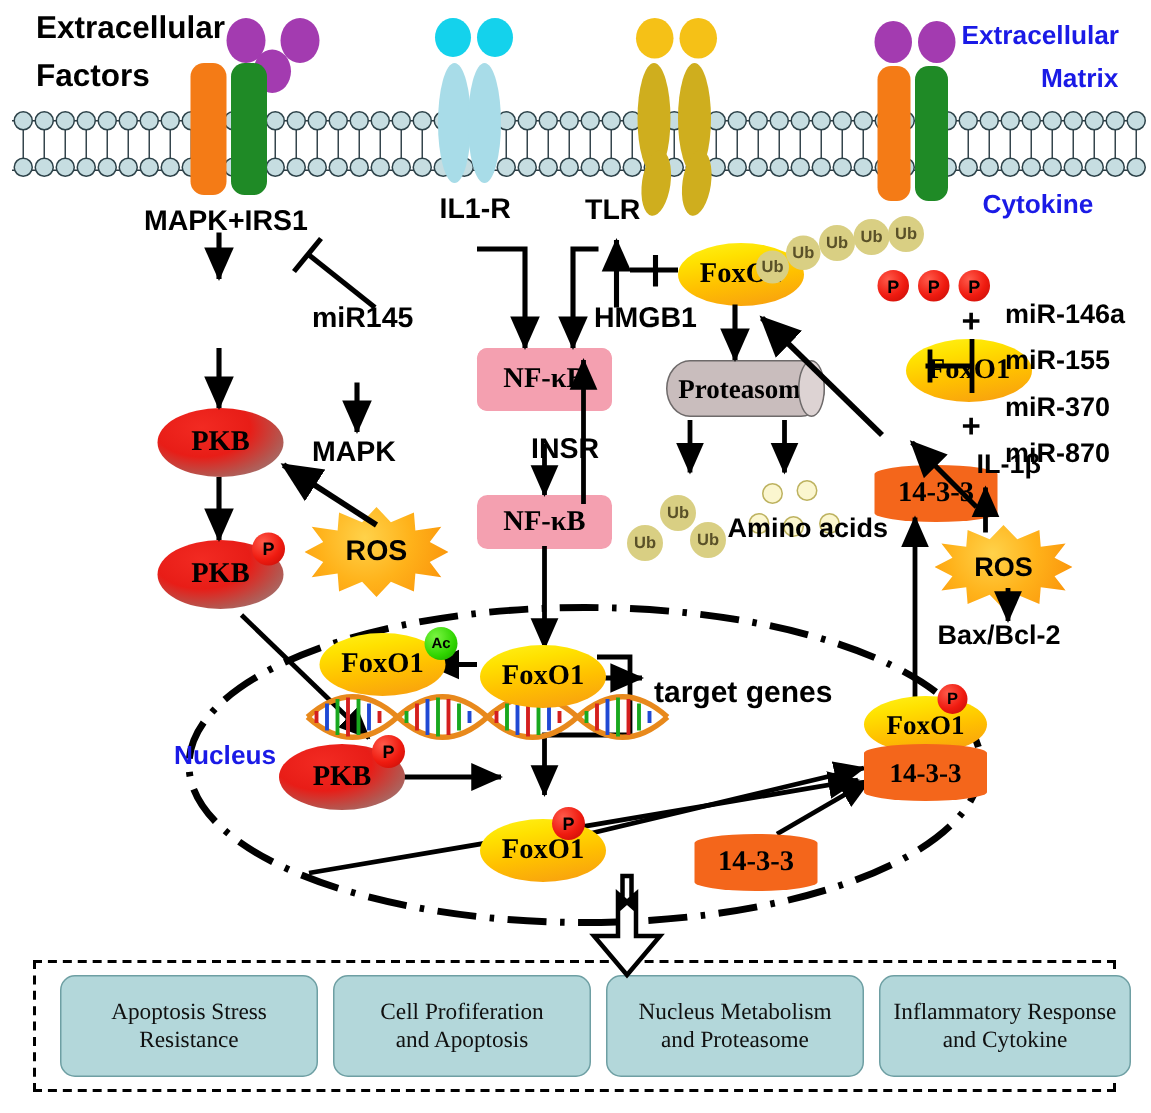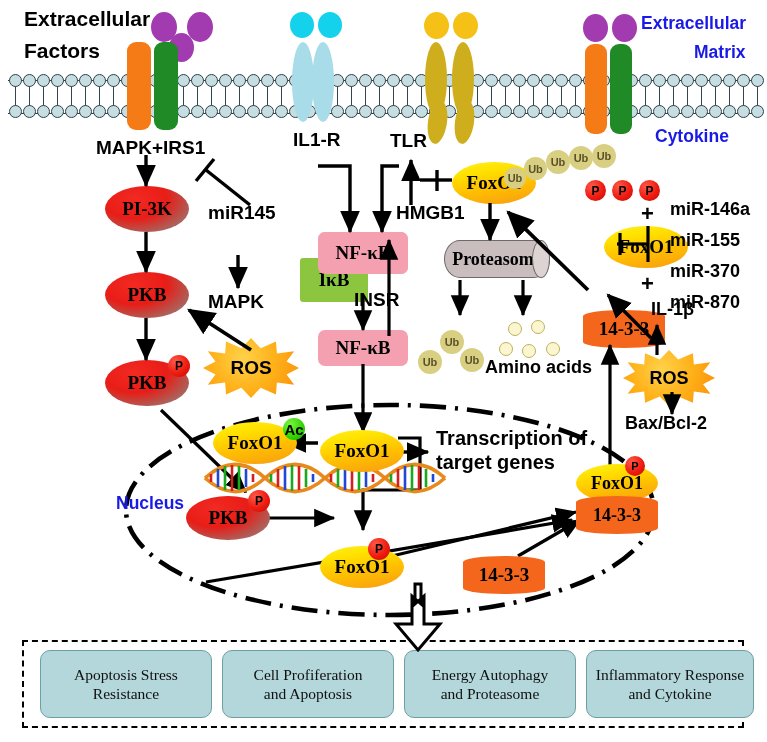--- a/index.html
+++ b/index.html
@@ -371,34 +371,32 @@
   </div>
 
   <div class="lbl" style="left:24px;top:8px;font-size:21px;">Extracellular</div>
   <div class="lbl" style="left:24px;top:40px;font-size:21px;">Factors</div>
 
   <div class="lbl lbl-blue" style="left:641px;top:14px;font-size:17.5px;">Extracellular</div>
   <div class="lbl lbl-blue" style="left:694px;top:43px;font-size:17.5px;">Matrix</div>
   <div class="lbl lbl-blue" style="left:655px;top:127px;font-size:17.5px;">Cytokine</div>
   <div class="lbl lbl-blue" style="left:116px;top:494px;font-size:17.5px;z-index:5;">Nucleus</div>
 
-  <div class="oval oval-red" style="left:105px;top:186px;width:84px;height:46px;font-size:19px;">PI-3K</div>
 
   <div class="oval oval-red" style="left:105px;top:272px;width:84px;height:46px;font-size:19px;">PKB</div>
 
   <div class="oval oval-red" style="left:105px;top:360px;width:84px;height:46px;font-size:19px;">PKB</div>
   <div class="badge badge-p" style="left:168px;top:355px;width:22px;height:22px;font-size:12px;">P</div>
 
   <div class="lbl" style="left:208px;top:203px;font-size:19px;">miR145</div>
   <div class="lbl" style="left:208px;top:292px;font-size:19px;">MAPK</div>
 
   <div class="star" style="left:203px;top:338px;width:96px;height:60px;font-size:19px;">ROS</div>
 
   <div class="rbox" style="left:318px;top:232px;width:90px;height:42px;background:#f4a0b0;font-size:19px;">NF-κB</div>
-  <div class="rbox" style="left:300px;top:258px;width:68px;height:44px;background:#8cc63f;border-radius:3px;font-size:19px;">IκB</div>
   <div class="rbox" style="left:318px;top:232px;width:90px;height:42px;background:#f4a0b0;font-size:19px;">NF-κB</div>
 
   <div class="rbox" style="left:318px;top:330px;width:90px;height:36px;background:#f4a0b0;font-size:19px;">NF-κB</div>
 
   <div class="lbl" style="left:396px;top:203px;font-size:19px;">HMGB1</div>
   <div class="lbl" style="left:354px;top:290px;font-size:19px;">INSR</div>
 
   <div class="oval oval-fox" style="left:452px;top:162px;width:84px;height:42px;font-size:19px;">FoxO1</div>
   <div id="ubchain">
       <div class="ubc" style="left: 504px; top: 167px; width: 22px; height: 22px; font-size: 11px;">Ub</div>
@@ -418,21 +416,21 @@
       <div class="ubc" style="left: 418px; top: 350px; width: 24px; height: 24px; font-size: 11px;">Ub</div>
       <div class="ubc" style="left: 460px; top: 348px; width: 24px; height: 24px; font-size: 11px;">Ub</div>
     </div>
   <div id="aagroup">
       <div class="aac" style="left: 508px; top: 322px; width: 14px; height: 14px;"></div>
       <div class="aac" style="left: 531px; top: 320px; width: 14px; height: 14px;"></div>
       <div class="aac" style="left: 499px; top: 342px; width: 14px; height: 14px;"></div>
       <div class="aac" style="left: 522px; top: 344px; width: 14px; height: 14px;"></div>
       <div class="aac" style="left: 546px; top: 342px; width: 14px; height: 14px;"></div>
     </div>
-  <div class="lbl" style="left:485px;top:358px;font-size:18px;">Amino acids</div>
+  <div class="lbl" style="left:485px;top:343px;font-size:18px;">Amino acids</div>
 
   <div id="pgroup">
       <div class="badge badge-p" style="left: 585px; top: 180px; width: 21px; height: 21px; font-size: 12px;">P</div>
       <div class="badge badge-p" style="left: 612px; top: 180px; width: 21px; height: 21px; font-size: 12px;">P</div>
       <div class="badge badge-p" style="left: 639px; top: 180px; width: 21px; height: 21px; font-size: 12px;">P</div>
     </div>
   <div class="lbl" style="left:641px;top:202px;font-size:22px;">+</div>
 
   <div class="oval oval-fox" style="left:604px;top:226px;width:84px;height:42px;font-size:19px;">FoxO1</div>
 
@@ -445,21 +443,21 @@
       <div class="lbl" style="left: 670px; top: 231px; font-size: 18px;">miR-155</div>
       <div class="lbl" style="left: 670px; top: 262px; font-size: 18px;">miR-370</div>
       <div class="lbl" style="left: 670px; top: 293px; font-size: 18px;">miR-870</div>
     </div>
 
   <div class="lbl" style="left:651px;top:300px;font-size:18px;">IL-1β</div>
   <div class="star" style="left:623px;top:350px;width:92px;height:56px;font-size:18px;">ROS</div>
   <div class="lbl" style="left:625px;top:414px;font-size:18px;">Bax/Bcl-2</div>
 
   <div class="oval oval-fox" style="left:213px;top:422px;width:84px;height:42px;font-size:19px;z-index:3;">FoxO1</div>
-  <div class="badge badge-ac" style="left:283px;top:418px;width:22px;height:22px;font-size:15px;z-index:3;">Ac</div>
+  <div class="badge badge-ac" style="left:283px;top:418px;width:22px;height:22px;font-size:10px;z-index:3;">Ac</div>
 
   <div class="oval oval-fox" style="left:320px;top:430px;width:84px;height:42px;font-size:19px;z-index:3;">FoxO1</div>
 
   <svg class="ov over" style="z-index:2;" viewBox="0 0 767 742">
     <g>
       <path d="M205,478 C225,460 245,460 265,478 C285,496 305,496 325,478
                C345,460 365,460 385,478 C405,496 425,496 445,478" fill="none" stroke="#e8891c" stroke-width="3.6"></path>
       <path d="M205,478 C225,496 245,496 265,478 C285,460 305,460 325,478
                C345,496 365,496 385,478 C405,460 425,460 445,478" fill="none" stroke="#e8891c" stroke-width="3.6"></path>
       <g stroke-width="2.6">
@@ -488,21 +486,20 @@
         <line x1="398" y1="469" x2="398" y2="487" stroke="#d41f1f"></line>
         <line x1="405" y1="466" x2="405" y2="490" stroke="#1f49d4"></line>
         <line x1="412" y1="465" x2="412" y2="491" stroke="#19a81e"></line>
         <line x1="419" y1="466" x2="419" y2="490" stroke="#d41f1f"></line>
         <line x1="426" y1="469" x2="426" y2="487" stroke="#19a81e"></line>
         <line x1="433" y1="474" x2="433" y2="482" stroke="#1f49d4"></line>
       </g>
     </g>
   </svg>
 
-  <div class="lbl" style="left:436px;top:428px;font-size:20px;z-index:5;">Transcription of</div>
   <div class="lbl" style="left:436px;top:452px;font-size:20px;z-index:5;">target genes</div>
 
   <div class="oval oval-red" style="left:186px;top:496px;width:84px;height:44px;font-size:19px;z-index:3;">PKB</div>
   <div class="badge badge-p" style="left:248px;top:490px;width:22px;height:22px;font-size:12px;z-index:4;">P</div>
 
   <div class="oval oval-fox" style="left:320px;top:546px;width:84px;height:42px;font-size:19px;z-index:3;">FoxO1</div>
   <div class="badge badge-p" style="left:368px;top:538px;width:22px;height:22px;font-size:12px;z-index:4;">P</div>
 
   <div class="barrel" style="left:463px;top:556px;width:82px;height:38px;font-size:19px;z-index:3;">14-3-3</div>
 
@@ -514,20 +511,20 @@
 
   <div id="outcome-frame"></div>
   <div id="outcomes">
       <div class="ocard" style="left: 40px; width: 172px;">
         <div><span>Apoptosis Stress</span><br><span>Resistance</span></div>
       </div>
       <div class="ocard" style="left: 222px; width: 172px;">
         <div><span>Cell Profiferation</span><br><span>and Apoptosis</span></div>
       </div>
       <div class="ocard" style="left: 404px; width: 172px;">
-        <div><span>Energy Autophagy</span><br><span>and Proteasome</span></div>
+        <div><span>Nucleus Metabolism</span><br><span>and Proteasome</span></div>
       </div>
       <div class="ocard" style="left: 586px; width: 168px;">
         <div><span>Inflammatory Response</span><br><span>and Cytokine</span></div>
       </div>
     </div>
 
 </div>
 
 </body></html>

